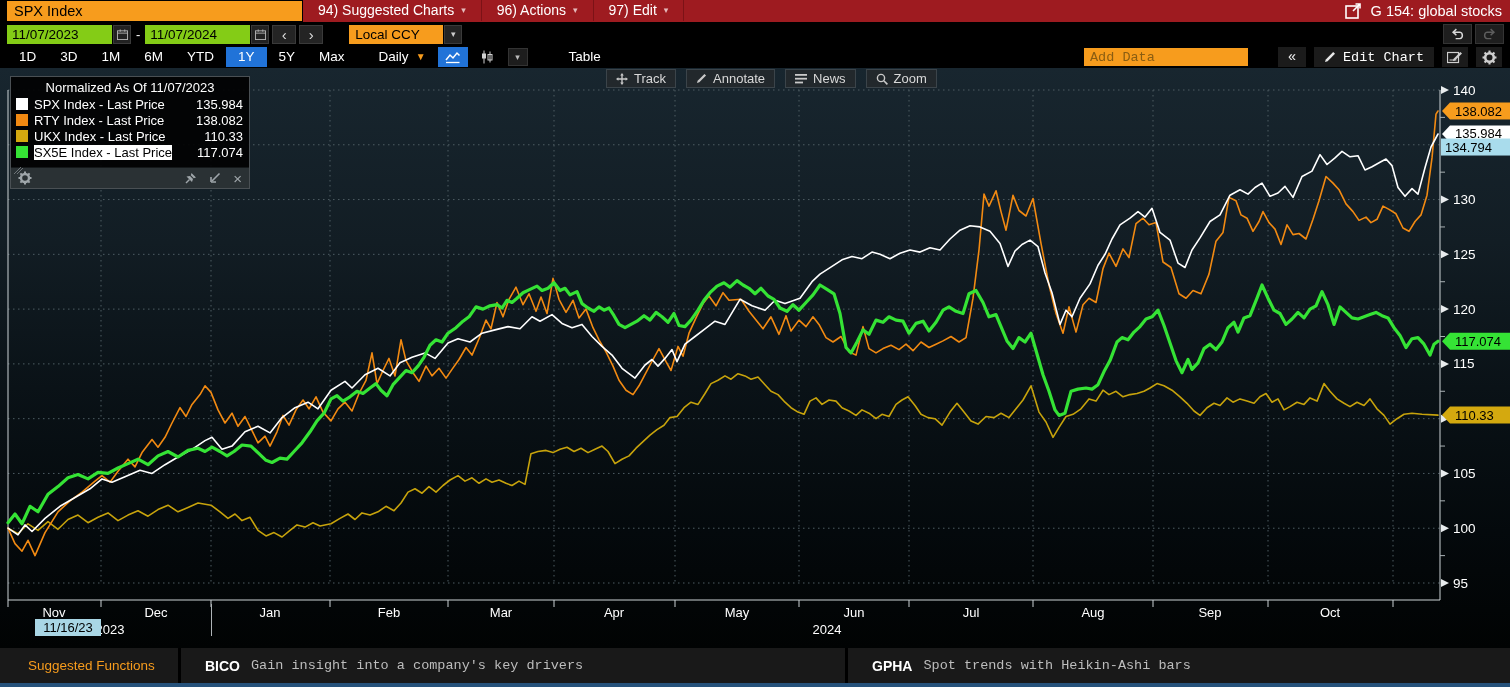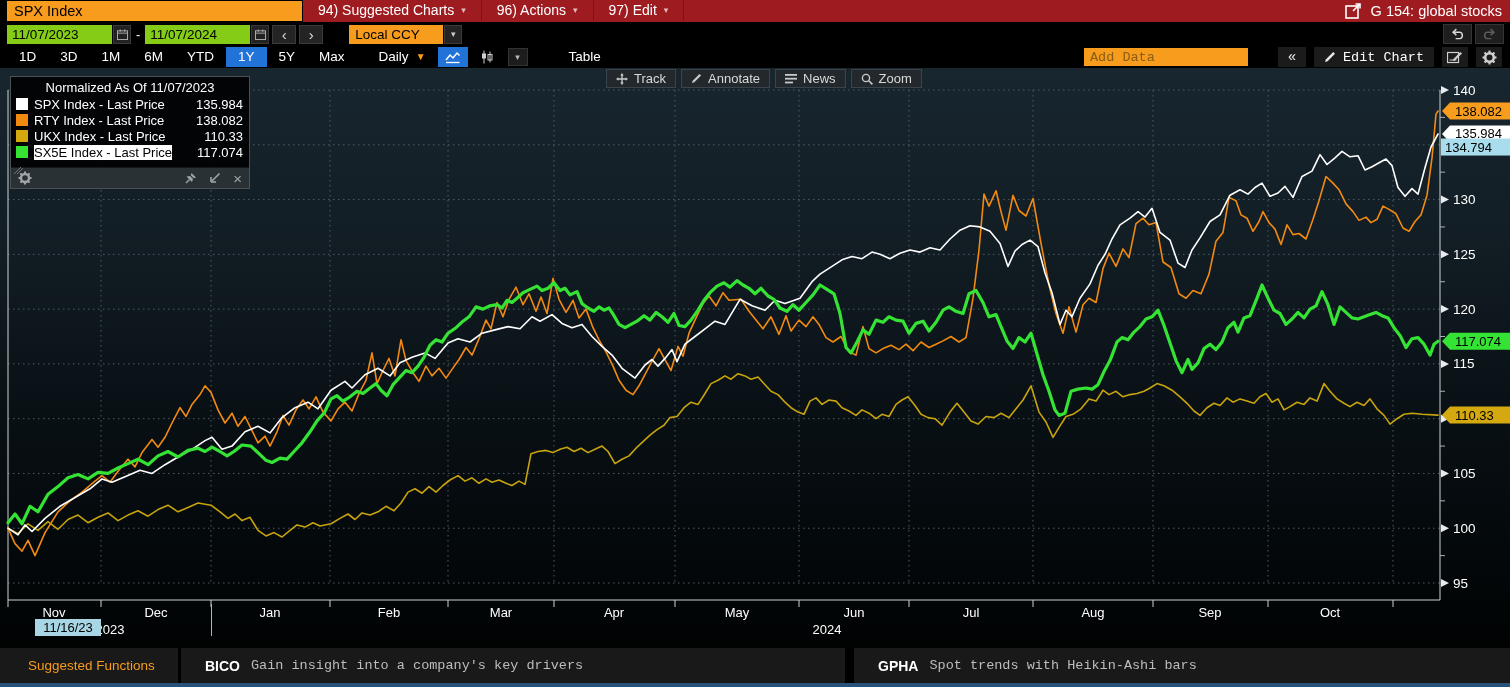--- a/index.html
+++ b/index.html
@@ -37,40 +37,40 @@
   .row3-right{margin-left:auto;display:flex;align-items:center;padding-right:8px;font-family:Liberation Mono, monospace;}
   .add-data{width:158px;height:18px;background:#f79c1d;border:none;font-size:13.5px;padding:0 0 0 6px;font-family:inherit;outline:none;color:#000;}
   .add-data::placeholder{color:#8a5d12;opacity:1;}
   .chev-collapse{margin-left:30px;width:28px;height:20px;color:#eee;font-size:14px;display:flex;align-items:center;justify-content:center;background:#1b1b1b;}
   .edit-chart{margin-left:8px;height:20px;display:flex;align-items:center;gap:7px;color:#fff;font-size:13.5px;padding:0 10px;background:#1b1b1b;}
   .tool-ic{margin-left:8px;width:26px;height:20px;display:flex;align-items:center;justify-content:center;background:#1b1b1b;}
   
   .chart-wrap{position:absolute;top:68px;left:0;width:1510px;height:580px;
     background:linear-gradient(180deg,#18262f 0%,#121d24 30%,#0a1217 55%,#04090c 80%,#010303 100%);}
   #chart{position:absolute;left:0;top:0;}
-  .track-bar{position:absolute;top:1px;left:606px;display:flex;gap:5px;}
+  .track-bar{position:absolute;top:1px;left:606px;display:flex;gap:10px;}
   .track-btn{background:#22282c;border:1px solid #3b444a;color:#d9d9d9;font-size:13px;height:19px;
     display:flex;align-items:center;gap:6px;padding:0 9px;box-sizing:border-box;}
   
   .legend{position:absolute;top:8px;left:10px;width:238px;background:rgba(2,2,2,.93);border:1px solid #4a5054;}
   .legend-title{color:#fff;font-size:13px;text-align:center;padding:3px 0 1px;}
   .legend-row{display:flex;align-items:center;height:16px;padding:0 6px 0 5px;font-size:13px;color:#fff;white-space:nowrap;}
   .swatch{width:12px;height:12px;margin-right:6px;flex:0 0 12px;}
   .legend-label.hl{background:#fff;color:#000;}
   .legend-value{margin-left:auto;}
   .legend-grip{height:7px;padding-left:3px;}
   .legend-footer{background:#2a3134;border-top:1px solid #14181a;height:20px;display:flex;align-items:center;padding:0 7px;}
   .lf-right{margin-left:auto;display:flex;align-items:center;gap:12px;}
   .x-close{color:#9fa6aa;font-size:15px;line-height:15px;}
   
   .bottom-bar{position:absolute;top:648px;left:0;width:1510px;height:35px;background:#000;display:flex;}
   .panel{background:#191919;display:flex;align-items:center;}
   .panel1{width:178px;padding-left:28px;box-sizing:border-box;color:#f79c1d;font-size:13.5px;}
   .panel2{width:664px;margin-left:3px;padding-left:24px;box-sizing:border-box;gap:11px;}
-  .panel3{flex:1;margin-left:9px;padding-left:24px;box-sizing:border-box;gap:11px;}
+  .panel3{flex:1;margin-left:3px;padding-left:24px;box-sizing:border-box;gap:11px;}
   .fn-code{color:#fff;font-weight:bold;font-size:14px;}
   .fn-desc{color:#bdbdbd;font-size:13.5px;font-family:Liberation Mono, monospace;}
   .bottom-strip{position:absolute;top:683px;left:0;width:1510px;height:4px;background:#26527b;}
 </style>
 </head>
 <body>
 
 <div class="row1">
   <div class="red-zone">
     <div style="display:flex;height:24px;">

